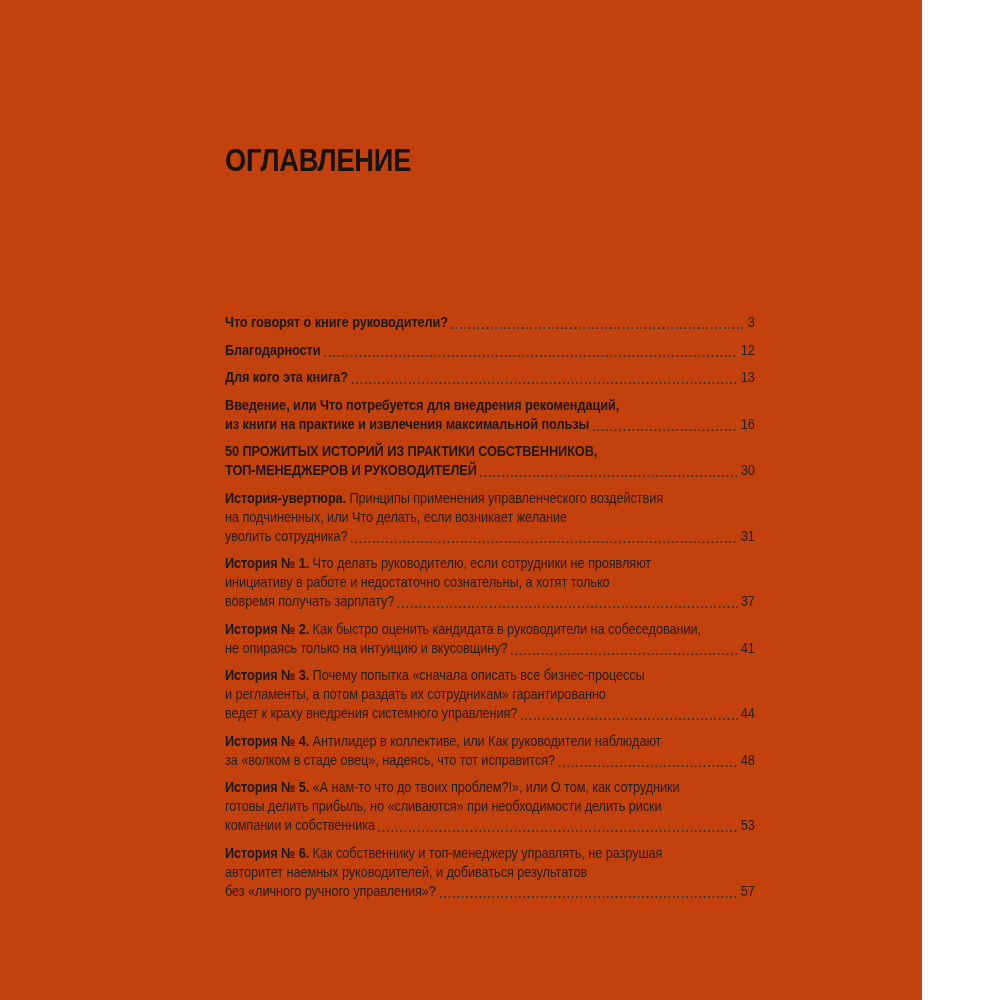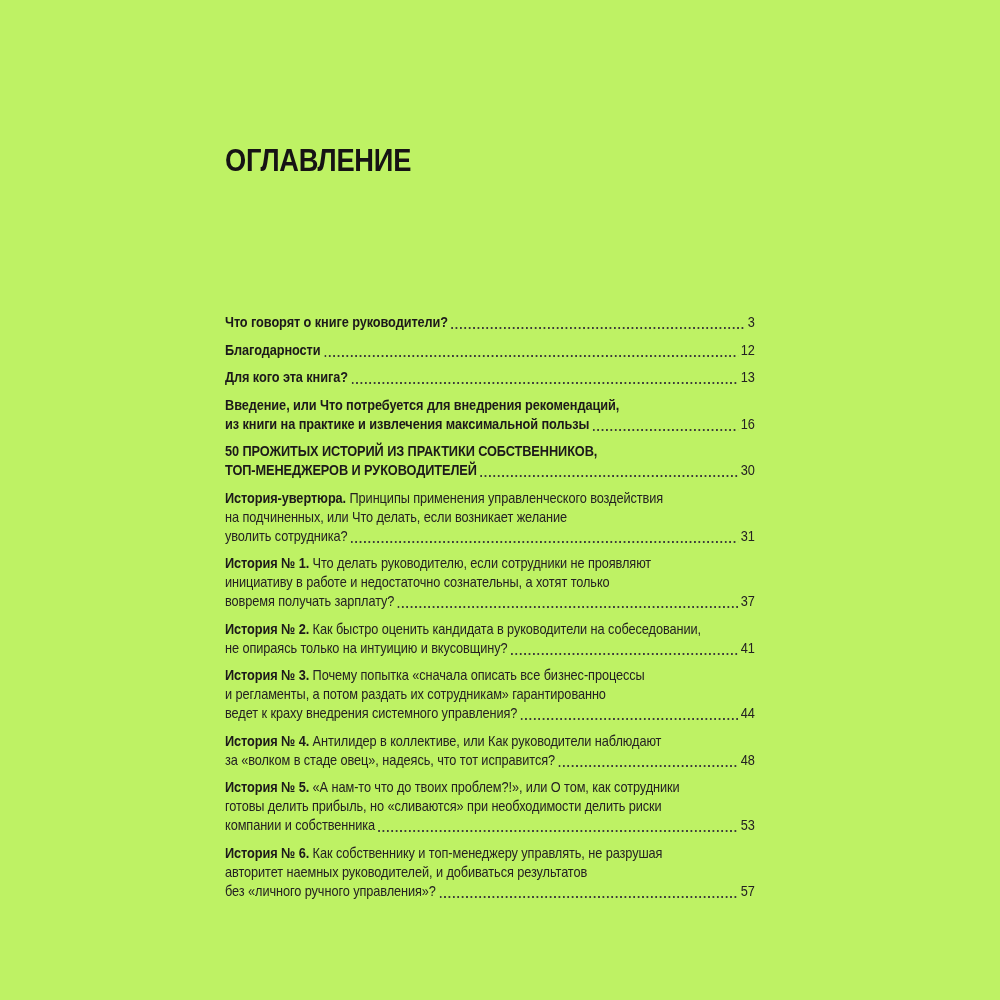--- a/index.html
+++ b/index.html
@@ -6,22 +6,22 @@
   * { margin: 0; padding: 0; box-sizing: border-box; }
   html, body { background: #ffffff; }
   body {
     width: 1000px; height: 1000px;
     font-family: "Liberation Sans", "DejaVu Sans", sans-serif;
     color: #222021;
     overflow: hidden;
   }
   .page {
     position: relative;
-    width: 1000px; height: 1000px;
-    background: #bef264;
+    width: 922px; height: 1000px;
+    background: #c2410c;
     overflow: hidden;
   }
   .content {
     position: absolute;
     left: 225px; top: 144px;
     width: 602px;               
     transform: scaleX(0.88);
     transform-origin: left top;
   }
   .title {

